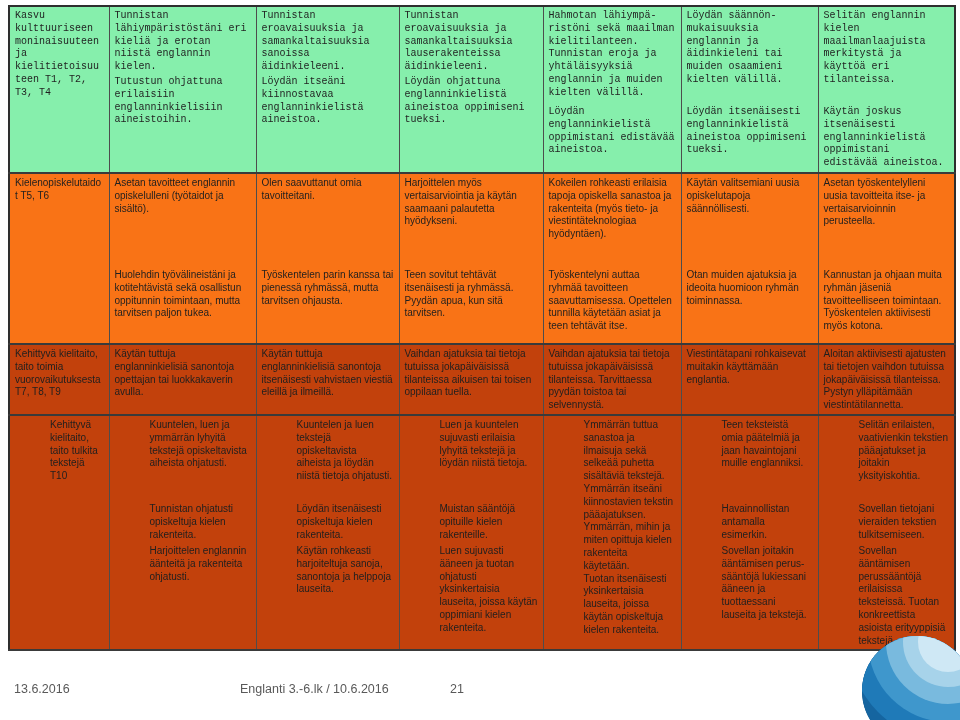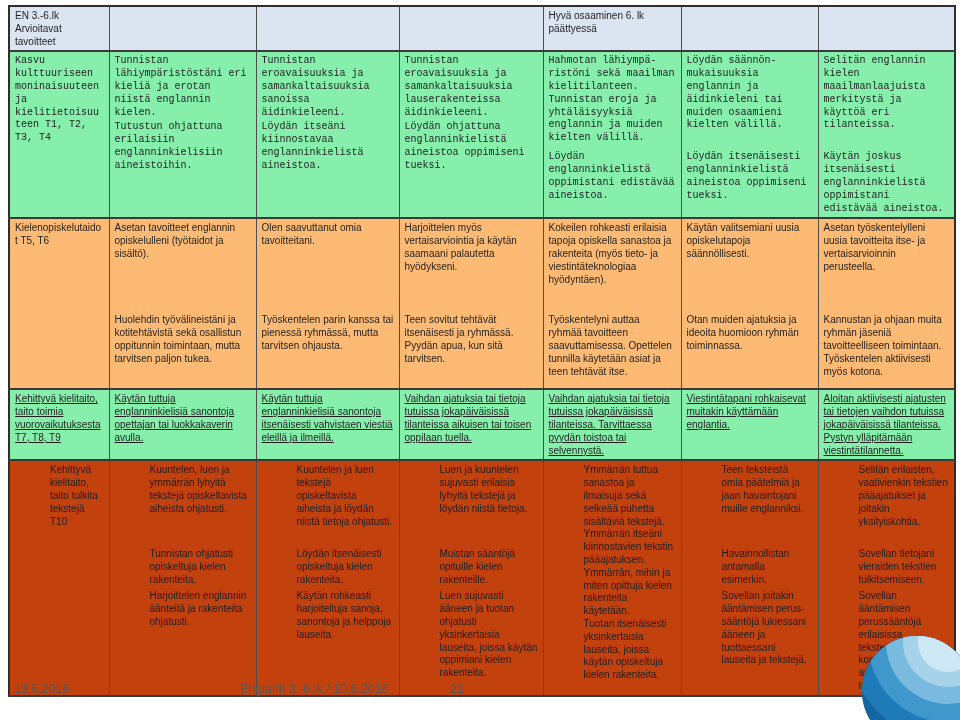--- a/index.html
+++ b/index.html
@@ -17,22 +17,22 @@
   table.rubric td{
     border:1px solid #4d4d4d;
     border-bottom:2px solid #3a3a3a;
     vertical-align:top;
     padding:3px 5px 2px 5px;
     font-size:10px;line-height:12.8px;color:#1f1f1f;
     overflow:hidden;word-wrap:break-word;
   }
   tr.hdr td{background:#dbe5f1;height:28px;}
   tr.r2  td{background:#86efac;height:135px;font-family:Liberation Mono, monospace;}
-  tr.r3  td{background:#fdba74;height:164px;}
-  tr.r4  td{background:#86efac;height:60px;text-decoration:underline;}
+  tr.r3  td{background:#f97316;height:164px;}
+  tr.r4  td{background:#c2410c;height:60px;}
   tr.r5  td{background:#c2410c;height:210px;padding-left:40px;}
 
   td p{margin:0;padding:0;}
   .g66{min-height:66px;}
   .g96{min-height:96px;}
   .g92{min-height:92px;}
   .g84{min-height:84px;}
   .g42{min-height:42px;}
 
   .f{position:absolute;top:682px;font-size:12.5px;color:#595959;}
@@ -56,33 +56,20 @@
       <col style="width:100px">
         <col style="width:147px">
         <col style="width:143px">
       <col style="width:144px">
         <col style="width:138px">
         <col style="width:137px">
         <col style="width:137px">
     </colgroup>
 
     <tbody>
-        <tr class="hdr">
-      <td>
-            <p>EN 3.-6.lk Arvioitavat tavoitteet</p>
-          </td>
-      <td></td>
-      <td></td>
-      <td></td>
-      <td>
-            <p>Hyvä osaaminen 6. lk päättyessä</p>
-          </td>
-      <td></td>
-      <td></td>
-    </tr>
 
     <tr class="r2">
       <td>
             <p>Kasvu kulttuuriseen moninaisuuteen ja kielitietoisuuteen T1, T2, T3, T4</p>
           </td>
       <td>
         <p class="g66">Tunnistan lähiympäristöstäni eri kieliä ja erotan niistä englannin kielen.</p>
         <p>Tutustun ohjattuna erilaisiin englanninkielisiin aineistoihin.</p>
       </td>
       <td>

